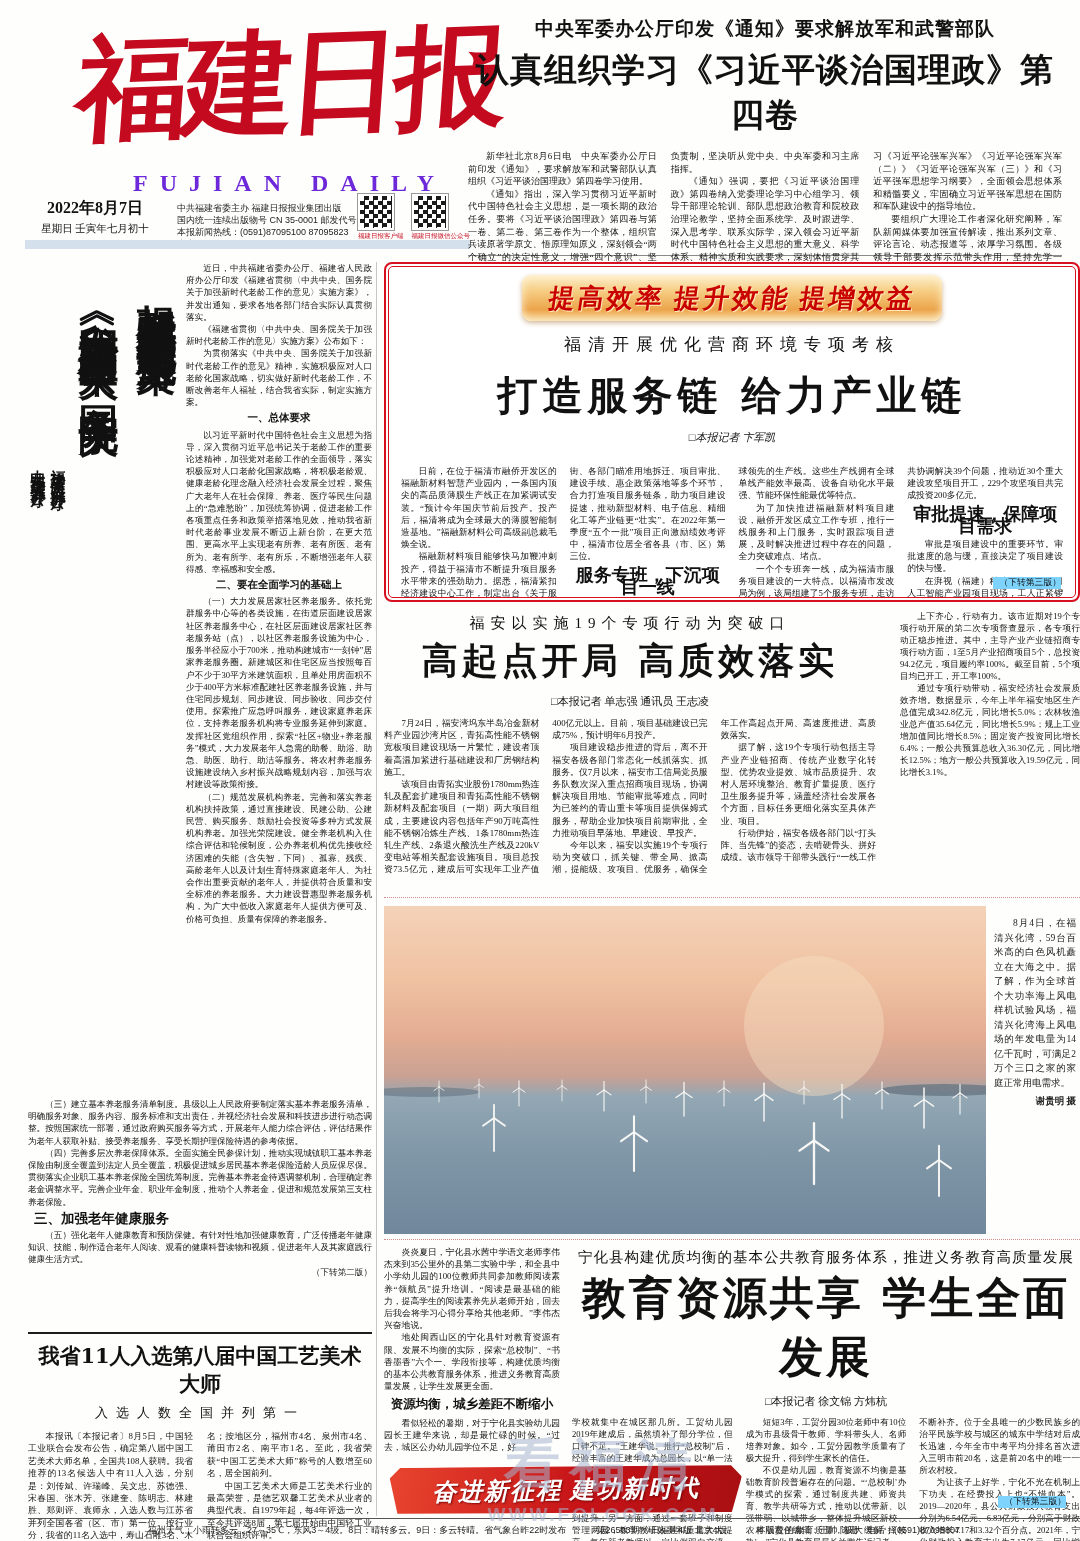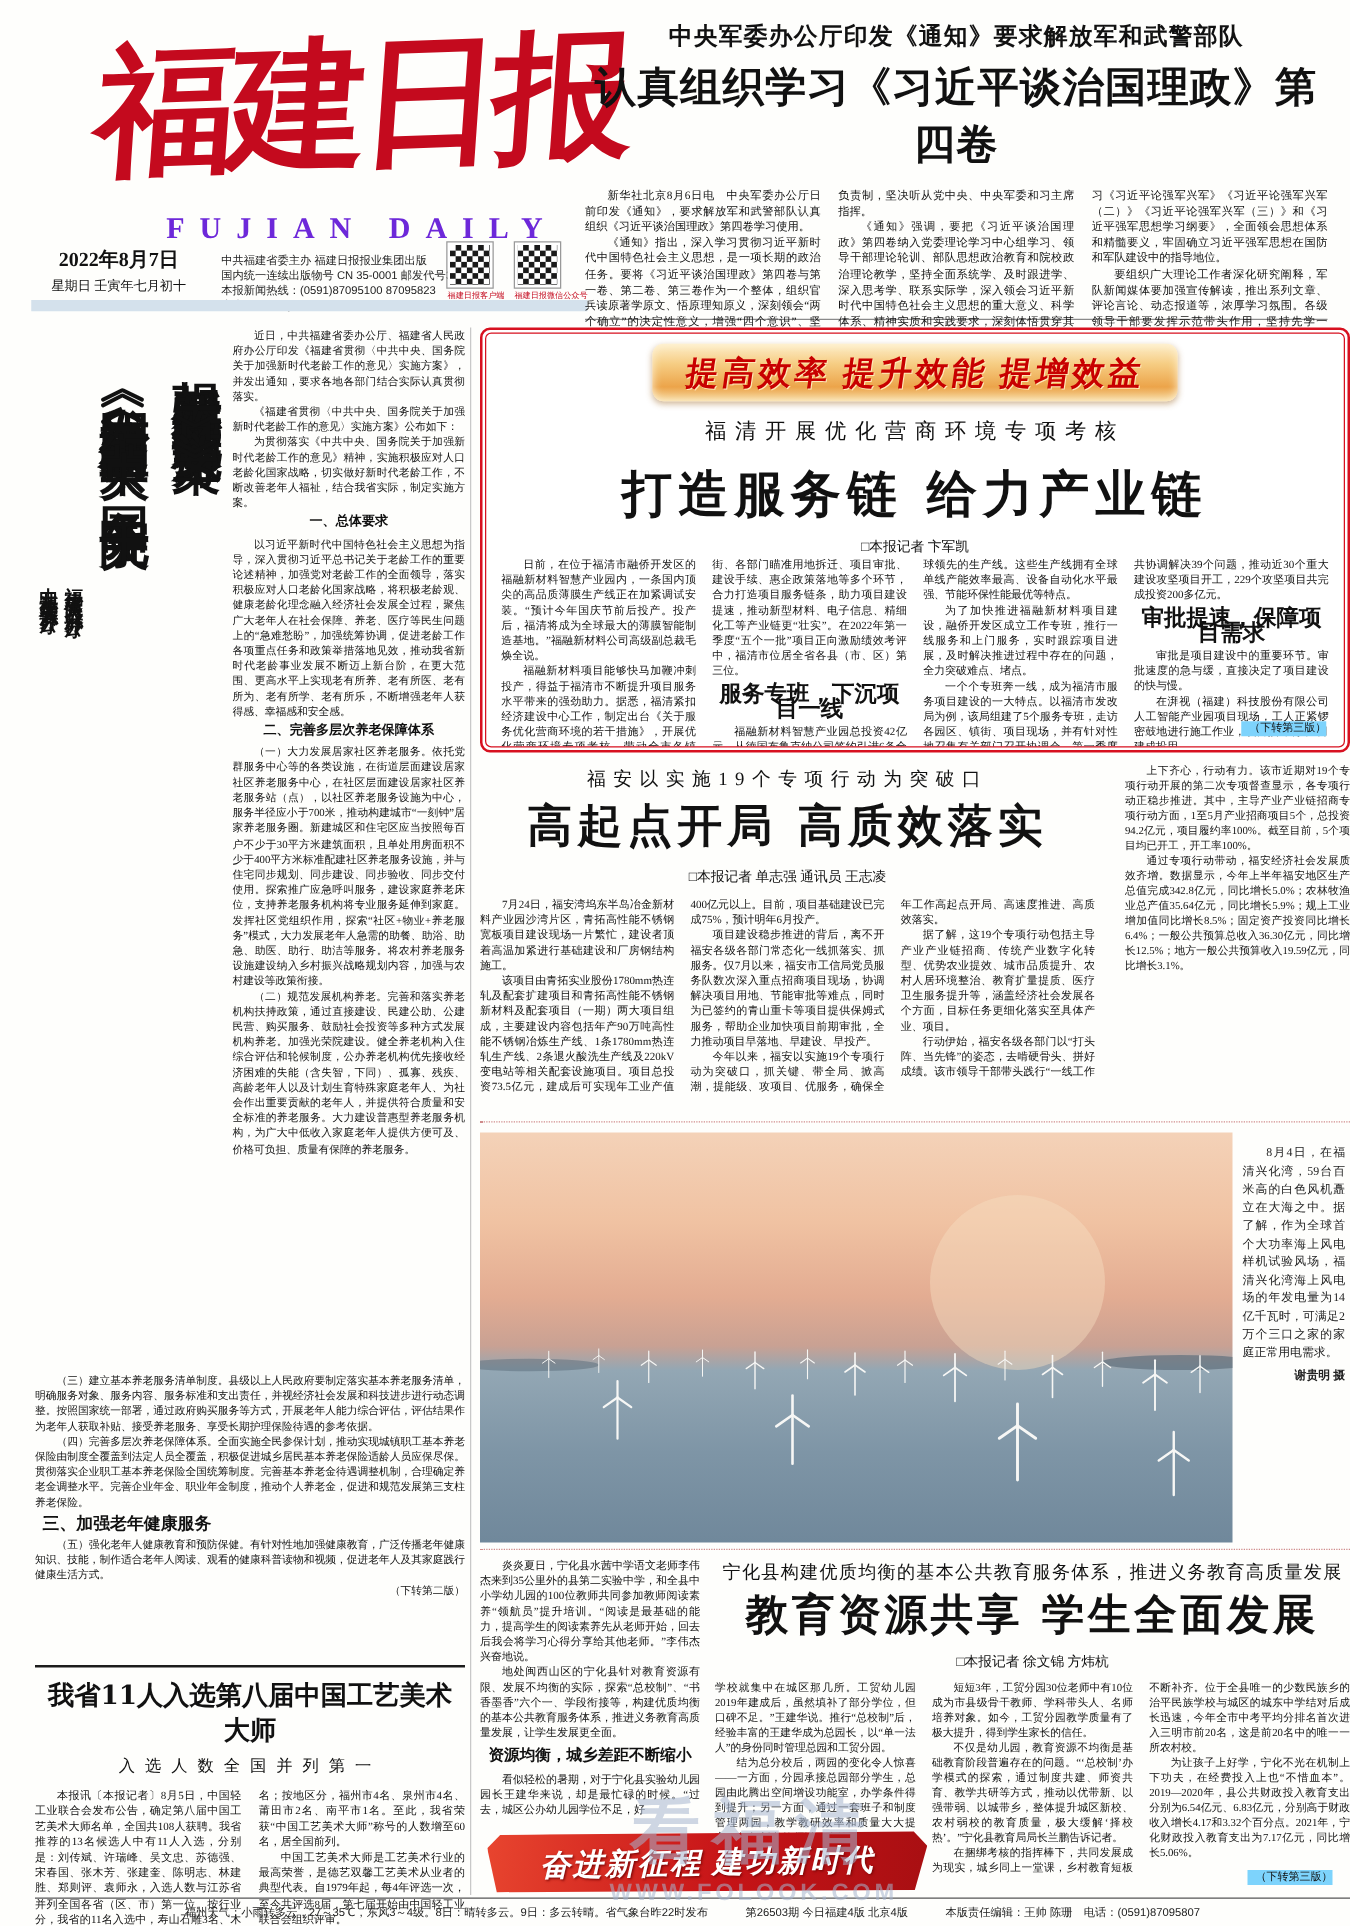--- a/index.html
+++ b/index.html
@@ -63,21 +63,21 @@
             border:2px solid #d7101f; border-radius:8px; padding:2px; background:#fff; }
   .redbox-inner { border:1px solid #d7101f; border-radius:5px; height:100%; padding:6px 12px; position:relative; overflow:hidden; }
   .gold-banner { width:420px; height:46px; margin:2px auto 0; border-radius:9px;
     background:linear-gradient(180deg,#fdeecb 0%,#f6cd83 35%,#eca44a 75%,#f6d9a0 100%);
     box-shadow:0 2px 5px rgba(150,90,20,.45), inset 0 0 8px #fff3d5;
     display:flex; align-items:center; justify-content:center; }
   .gold-banner-text { font-size:26px; font-weight:900; color:#c80000; letter-spacing:3px;
     transform:skewX(-8deg); text-shadow:1px 1px 0 #ffe9b8; }
   .fq-kicker { text-align:center; font-size:17px; letter-spacing:7px; margin-top:12px; }
   .fq-headline { text-align:center; font-size:40px; font-weight:900; letter-spacing:5px; margin-top:12px; font-family:"DejaVu Serif",serif; }
-  .fq-byline { text-align:center; font-size:11px; margin:7px 0 0; }
+  .fq-byline { text-align:center; font-size:11px; margin:7px 0 20px;font-style:italic; }
   .fq-body { columns:4; column-gap:13px; column-fill:auto; height:166px; overflow:hidden;
              font-size:8.8px; line-height:12.2px; text-align:justify; }
   .col-sub { font-weight:900; font-size:18px; text-align:center; margin:6px 0; break-inside:avoid; }
   .jump-abs { position:absolute; right:14px; bottom:8px; font-size:8.8px; background:#7dd3fc; padding-left:6px; }
   
   .fuan { position:absolute; left:384px; top:610px; width:696px; height:288px;
           border-bottom:1px dotted #cf8a8a; display:flex; gap:24px; padding-bottom:4px; }
   .fuan-left { width:492px; flex:none; }
   .fa-kicker { text-align:center; font-size:15px; letter-spacing:6px; margin-top:4px; }
   .fa-headline { text-align:center; font-size:36px; font-weight:900; letter-spacing:4px; margin-top:4px; font-family:"DejaVu Serif",serif; }
@@ -93,21 +93,21 @@
   .photo svg { position:absolute; inset:0; }
   .photo-caption { flex:1; padding:10px 4px 0 8px; font-size:9.5px; line-height:14.5px; text-align:justify; color:#222; }
   .photo-caption .cap { text-indent:2em; }
   .photo-credit { text-align:right; margin-top:4px; font-weight:700; }
   
   .ninghua { position:absolute; left:384px; top:1246px; width:696px; height:270px; display:flex; gap:12px; }
   .nh-left { width:176px; flex:none; font-size:8.8px; line-height:12.2px; text-align:justify; overflow:hidden; height:212px; }
   .nh-sub { font-weight:900; font-size:12.5px; text-align:center; margin:6px 0; }
   .nh-right { flex:1; position:relative; }
   .nh-kicker { text-align:center; font-size:14.5px; letter-spacing:1px; margin-top:2px; }
-  .nh-headline { text-align:center; font-size:34px; font-weight:900; letter-spacing:3px; margin-top:2px; font-family:"DejaVu Serif",serif; }
+  .nh-headline { text-align:center; font-size:44px; font-weight:900; letter-spacing:3px; margin-top:2px; font-family:"DejaVu Serif",serif; }
   .nh-byline { text-align:center; font-size:11px; margin:7px 0; }
   .nh-body { columns:3; column-gap:13px; column-fill:auto; height:158px; overflow:hidden;
              font-size:8.6px; line-height:12px; text-align:justify; }
   .ribbon { position:absolute; left:6px; bottom:0; width:352px; height:52px; z-index:3;
     background:linear-gradient(100deg,#e8452f 0%,#c61317 55%,#a80f12 100%);
     clip-path:polygon(0 22%, 3% 2%, 97% 8%, 100% 30%, 97% 98%, 2% 90%);
     display:flex; align-items:center; justify-content:center; transform:rotate(-1deg); }
   .ribbon-text { color:#fff; font-weight:900; font-size:24px; font-style:italic; letter-spacing:2px;
     text-shadow:1px 1px 2px #7a0606; }
   .watermark { position:absolute; left:438px; top:1428px; width:330px; z-index:4; text-align:center;
@@ -168,21 +168,21 @@
 福建省人民政府办公厅</div>
         <div class="vh vh1">印发《福建省贯彻〈中共中央、国务院关于</div>
         <div class="vh vh2">加强新时代老龄工作的意见〉实施方案》</div>
       </div>
       <div class="doc-body">
         <p class="np">近日，中共福建省委办公厅、福建省人民政府办公厅印发《福建省贯彻〈中共中央、国务院关于加强新时代老龄工作的意见〉实施方案》，并发出通知，要求各地各部门结合实际认真贯彻落实。</p>
         <p class="np">《福建省贯彻〈中共中央、国务院关于加强新时代老龄工作的意见〉实施方案》公布如下：</p>
         <p class="np">为贯彻落实《中共中央、国务院关于加强新时代老龄工作的意见》精神，实施积极应对人口老龄化国家战略，切实做好新时代老龄工作，不断改善老年人福祉，结合我省实际，制定实施方案。</p>
         <p class="doc-h">一、总体要求</p>
         <p class="np">以习近平新时代中国特色社会主义思想为指导，深入贯彻习近平总书记关于老龄工作的重要论述精神，加强党对老龄工作的全面领导，落实积极应对人口老龄化国家战略，将积极老龄观、健康老龄化理念融入经济社会发展全过程，聚焦广大老年人在社会保障、养老、医疗等民生问题上的“急难愁盼”，加强统筹协调，促进老龄工作各项重点任务和政策举措落地见效，推动我省新时代老龄事业发展不断迈上新台阶，在更大范围、更高水平上实现老有所养、老有所医、老有所为、老有所学、老有所乐，不断增强老年人获得感、幸福感和安全感。</p>
-        <p class="doc-h">二、完善多层次养老保障体系</p>
+        <p class="doc-h">二、要在全面学习的基础上</p>
         <p class="np">（一）大力发展居家社区养老服务。依托党群服务中心等的各类设施，在街道层面建设居家社区养老服务中心，在社区层面建设居家社区养老服务站（点），以社区养老服务设施为中心，服务半径应小于700米，推动构建城市“一刻钟”居家养老服务圈。新建城区和住宅区应当按照每百户不少于30平方米建筑面积，且单处用房面积不少于400平方米标准配建社区养老服务设施，并与住宅同步规划、同步建设、同步验收、同步交付使用。探索推广应急呼叫服务，建设家庭养老床位，支持养老服务机构将专业服务延伸到家庭。发挥社区党组织作用，探索“社区+物业+养老服务”模式，大力发展老年人急需的助餐、助浴、助急、助医、助行、助洁等服务。将农村养老服务设施建设纳入乡村振兴战略规划内容，加强与农村建设等政策衔接。</p>
         <p class="np">（二）规范发展机构养老。完善和落实养老机构扶持政策，通过直接建设、民建公助、公建民营、购买服务、鼓励社会投资等多种方式发展机构养老。加强光荣院建设。健全养老机构入住综合评估和轮候制度，公办养老机构优先接收经济困难的失能（含失智，下同）、孤寡、残疾、高龄老年人以及计划生育特殊家庭老年人、为社会作出重要贡献的老年人，并提供符合质量和安全标准的养老服务。大力建设普惠型养老服务机构，为广大中低收入家庭老年人提供方便可及、价格可负担、质量有保障的养老服务。</p>
       </div>
     </div>
     <div class="doc-bottom">
       <p class="np">（三）建立基本养老服务清单制度。县级以上人民政府要制定落实基本养老服务清单，明确服务对象、服务内容、服务标准和支出责任，并视经济社会发展和科技进步进行动态调整。按照国家统一部署，通过政府购买服务等方式，开展老年人能力综合评估，评估结果作为老年人获取补贴、接受养老服务、享受长期护理保险待遇的参考依据。</p>
       <p class="np">（四）完善多层次养老保障体系。全面实施全民参保计划，推动实现城镇职工基本养老保险由制度全覆盖到法定人员全覆盖，积极促进城乡居民基本养老保险适龄人员应保尽保。贯彻落实企业职工基本养老保险全国统筹制度。完善基本养老金待遇调整机制，合理确定养老金调整水平。完善企业年金、职业年金制度，推动个人养老金，促进和规范发展第三支柱养老保险。</p>
       <p class="doc-h3">三、加强老年健康服务</p>
       <p class="np">（五）强化老年人健康教育和预防保健。有针对性地加强健康教育，广泛传播老年健康知识、技能，制作适合老年人阅读、观看的健康科普读物和视频，促进老年人及其家庭践行健康生活方式。</p>
       <p class="doc-jump">（下转第二版）</p>

